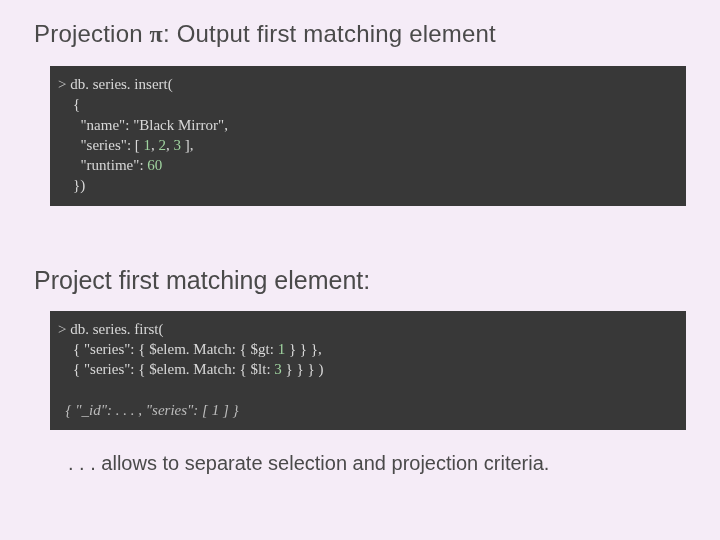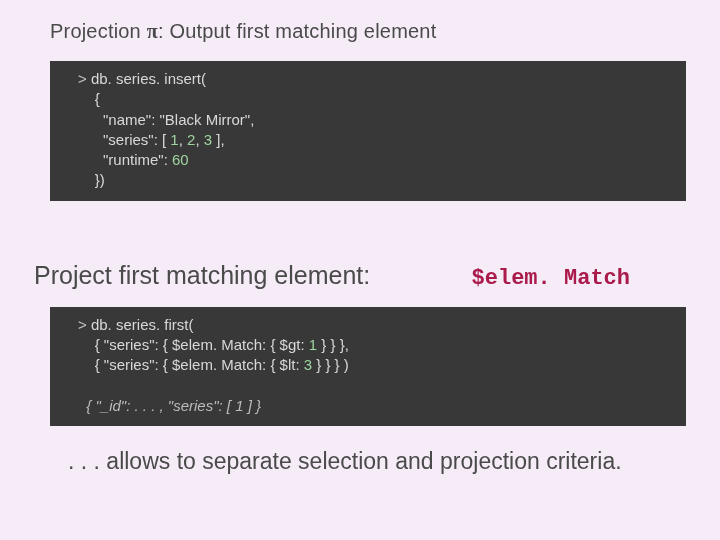--- a/index.html
+++ b/index.html
@@ -13,38 +13,38 @@
     overflow: hidden;
   }
   .slide {
     box-sizing: border-box;
     width: 720px;
     height: 540px;
     padding: 20px 34px 20px 34px;
     position: relative;
   }
   .title {
-    font-size: 20px;
+    font-size: 24px;
     font-weight: 300;
     color: #4a4a4a;
-    margin: 0 0 18px 16px;
+    margin: 0 0 18px 0;
     letter-spacing: 0.2px;
   }
   .title .pi {
     font-family: "Times New Roman", serif;
     font-weight: bold;
     color: #4a4a4a;
   }
   .codeblock {
     background: #383838;
     color: #d8d8d8;
-    font-family: Liberation Sans, sans-serif;
+    font-family: Liberation Serif, serif;
     font-size: 15px;
     line-height: 1.35;
-    padding: 8px 12px 10px 28px;
+    padding: 8px 12px 10px 8px;
     margin: 0 0 0 16px;
     white-space: pre;
     border-radius: 0;
   }
   .codeblock .prompt { color: #c7c7c7; }
   .codeblock .num { color: #9fd39f; }
   .codeblock .str { color: #d8d8d8; }
   .codeblock .result { font-style: italic; color: #bcbcbc; }
   .spacer-lg { height: 56px; }
   .subhead-row {
@@ -59,21 +59,21 @@
     color: #4a4a4a;
   }
   .elem-match {
     font-family: Consolas, "Courier New", monospace;
     font-size: 22px;
     font-weight: bold;
     color: #aa1a4a;
     margin-right: 40px;
   }
   .footer-note {
-    font-size: 23px;
+    font-size: 20px;
     font-weight: 300;
     color: #4a4a4a;
     margin: 22px 0 0 34px;
   }
 </style>
 </head>
 <body>
 
 <div class="slide">
 
@@ -85,21 +85,20 @@
 <span>    {</span>
 <span class="str">      "name": "Black Mirror"</span><span>,</span>
 <span>      "series": [ </span><span class="num">1</span><span>, </span><span class="num">2</span><span>, </span><span class="num">3</span><span> ],</span>
 <span>      "runtime": </span><span class="num">60</span>
 <span>    })</span></div>
 
   <div class="spacer-lg"></div>
 
   <div class="subhead-row">
     <div class="subhead">Project first matching element:</div>
-    <div class="elem-match">$elem. Match</div>
   </div>
 
   <div class="codeblock"><span class="prompt">&gt; </span><span>db. series. first(</span>
 <span>    { "series": { $elem. Match: { $gt: </span><span class="num">1</span><span> } } },</span>
 <span>    { "series": { $elem. Match: { $lt: </span><span class="num">3</span><span> } } } )</span>
 <span> </span>
 <span class="result">  { "_id": . . . , "series": [ 1 ] }</span></div>
 
   <div class="footer-note">. . . allows to separate selection and projection criteria.</div>
 

